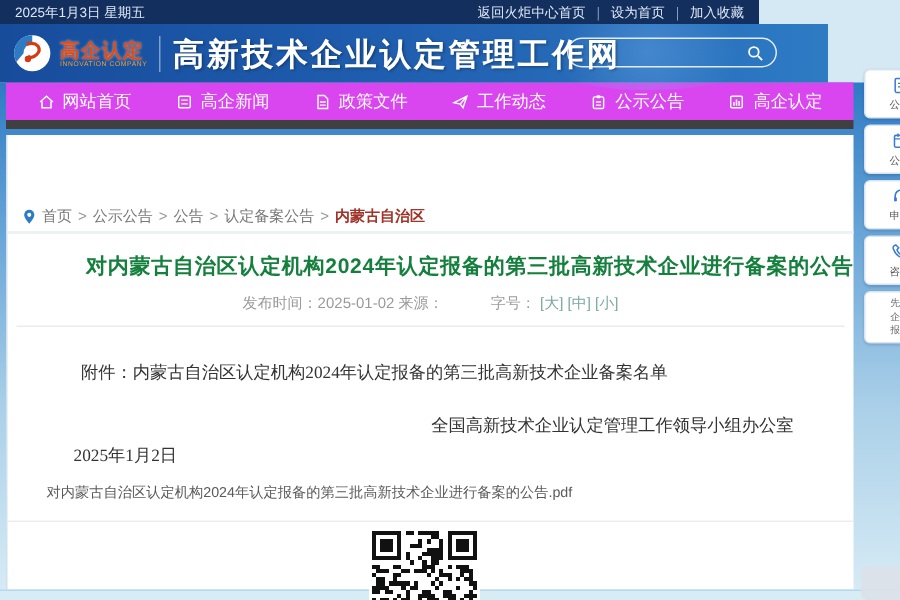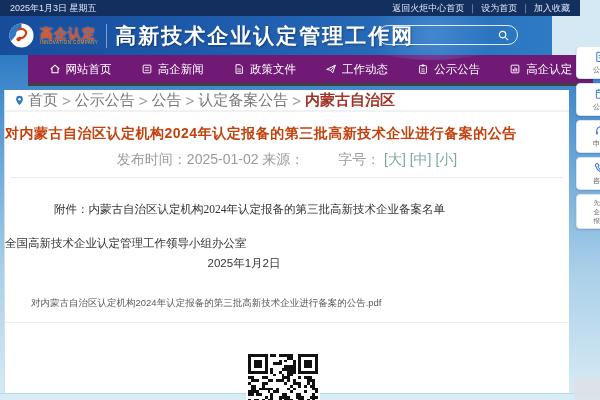--- a/index.html
+++ b/index.html
@@ -1,20 +1,20 @@
 <!DOCTYPE html>
 <html><head>
 <meta charset="utf-8">
 <style>
   * { margin:0; padding:0; box-sizing:border-box; }
   html,body { width:600px; height:400px; overflow:hidden; }
   body { font-family:"Liberation Sans","DejaVu Sans",sans-serif; position:relative; background:#d5e9f4; }
 
   
-  .topbar { position:absolute; left:0; top:0; width:580px; height:16px; background:#132f5e;
+  .topbar { position:absolute; left:0; top:0; width:506px; height:16px; background:#132f5e;
             display:flex; align-items:center; justify-content:space-between; padding:0 10px;
             color:#dfe8f8; font-size:9px; z-index:30; }
   .topbar .links { display:flex; gap:4px; }
   .topbar .links a { color:#dfe8f8; text-decoration:none; cursor:pointer; }
   .topbar .sep { color:#9fb4d8; }
 
   
   .header { position:absolute; left:0; top:16px; width:552px; height:39px;
             background:linear-gradient(90deg,#174c9b 0%,#1f5dae 45%,#2e7bc4 100%); z-index:29;
             display:flex; align-items:center; padding:0 8px; }
@@ -30,50 +30,50 @@
                 text-shadow:1px 1px 2px rgba(0,0,0,.35); z-index:2; }
   .search { position:absolute; right:34px; top:9px; width:140px; height:20px; border:1px solid rgba(255,255,255,.85);
             border-radius:10px; display:flex; align-items:center; justify-content:flex-end; padding:0 8px; z-index:3; }
   .search input { background:transparent; border:none; outline:none; color:#fff; font-size:9px; width:110px; }
 
   
   .right-bg { position:absolute; left:0; top:55px; width:600px; height:345px;
               background:linear-gradient(180deg,#2e7bc4 0%,#6aa6d8 30%,#a9cfe8 62%,#d9ecf6 100%); z-index:1; }
 
   
-  .nav { position:absolute; left:4px; top:55px; width:565px; height:31px; background:#701a75;
-         border-bottom:3px solid #404040; display:flex; align-items:center; justify-content:space-around;
-         padding:0 6px; z-index:10;margin-left:24px; }
+  .nav { position:absolute; left:4px; top:55px; width:565px; height:31px; background:#d946ef;
+         border-bottom:6px solid #404040; display:flex; align-items:center; justify-content:space-around;
+         padding:0 6px; z-index:10; }
   .nav-item { display:flex; align-items:center; gap:5px; color:#fff; font-size:11.5px; cursor:pointer; }
   .nav-item svg { display:block; }
 
   
   .content { position:absolute; left:4px; top:90px; width:565px; height:303px; background:#fff;
              border-left:1px solid #cfe0ef; z-index:10; }
   .crumbs { height:22px; display:flex; align-items:center; gap:4px; padding:0 10px;
-            border-bottom:2px solid #eef2f6; font-size:15px; color:#777; }
+            border-bottom:2px solid #eef2f6; font-size:10px; color:#777;margin-top:44px; }
   .crumbs a { color:#777; text-decoration:none; cursor:pointer; }
   .crumbs .cur { color:#a0342a; font-weight:bold; }
   .crumbs .csep { color:#999; }
 
-  .art-title { margin-top:13px; text-align:left; font-size:14px; font-weight:bold; color:#c2410c; letter-spacing:.5px; }
-  .art-meta { margin-top:8px; text-align:center; font-size:14px; color:#9a9a9a; }
+  .art-title { margin-top:13px; text-align:right; font-size:14px; font-weight:bold; color:#15803d; letter-spacing:.5px; }
+  .art-meta { margin-top:8px; text-align:center; font-size:10px; color:#9a9a9a; }
   .art-meta .fs { color:#7ba7a0; cursor:pointer; }
   .meta-gap { display:inline-block; width:26px; }
   .art-hr { border:none; border-top:1px solid #ebebeb; margin:8px 6px 0 6px; }
 
   .art-body { font-family:"Liberation Serif","DejaVu Serif",serif; color:#333; font-size:11.5px;
               line-height:22px; padding:6px 22px 0 26px; }
   .art-body p { text-indent:2em; }
   .art-body .p2 { margin-top:14px; }
   .sig { font-family:"Liberation Serif","DejaVu Serif",serif; color:#333; font-size:11.5px;
-         text-align:left; padding-right:40px; margin-top:16px; }
-  .sig-date { font-family:Liberation Sans, sans-serif; color:#333; font-size:11.5px;
-              text-align:center; padding-right:86px; margin-top:5px; }
-  .attach { margin:26px 0 0 26px; font-size:9.5px; color:#5a5a5a; cursor:pointer; }
+         text-align:right; padding-right:40px; margin-top:16px; }
+  .sig-date { font-family:Liberation Serif, serif; color:#333; font-size:11.5px;
+              text-align:left; padding-right:86px; margin-top:5px;padding-left:44px; }
+  .attach { margin:11px 0 0 26px; font-size:9.5px; color:#5a5a5a; cursor:pointer; }
   .bot-hr { border:none; border-top:1px solid #ededed; margin:12px 0 0 0; }
 
   
   .qr { position:absolute; left:246px; top:352px; width:74px; height:74px; background:#fff; z-index:22; padding:2px; }
   .qr svg { width:70px; height:70px; display:block; }
 
   
   .footer-strip { position:absolute; left:0; top:393px; width:600px; height:7px;
                   background:#d8ecf6; border-top:1px solid #b5d9ec; z-index:15; }
 

